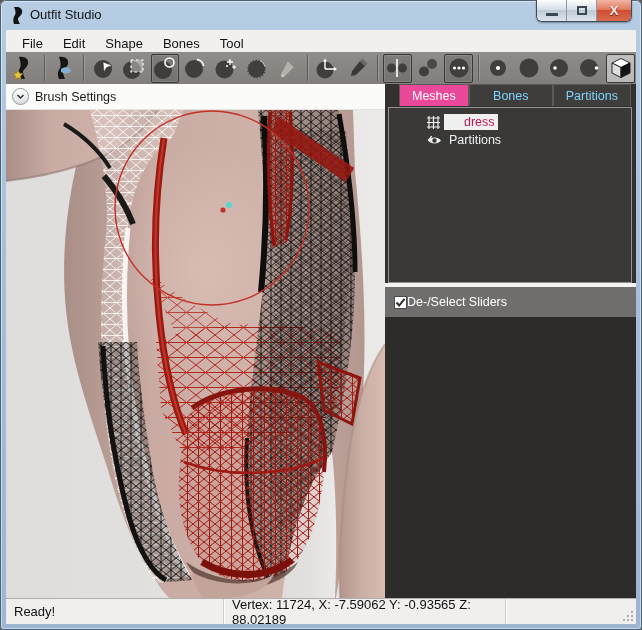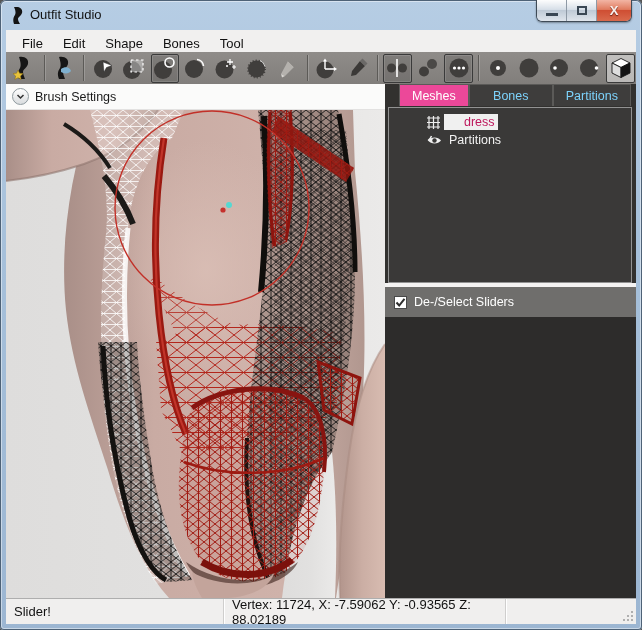--- a/index.html
+++ b/index.html
@@ -65,21 +65,21 @@
   .expander .minus { width:7px; height:1px; background:#222; }
   .tree-label { padding:1px 3px; }
   .tree-label.selected { background:#f0f0f0; color:#be185d;padding-left:20px; }
   .tree-ico { margin-right:4px; display:flex; }
 
   .panel-sep { position:absolute; left:0; top:199px; width:100%; height:4px; background:#f4f3f2; }
   .slider-header { position:absolute; left:0; top:203px; width:100%; height:30px; background:#6f6e6c;
                    display:flex; align-items:center; }
   .checkbox { width:13px; height:13px; background:#fff; border:1px solid #494949; margin-left:9px;
               display:flex; align-items:center; justify-content:center; }
-  .slider-label { color:#ffffff; font-size:12.5px; margin-left:7px; }
+  .slider-label { color:#ffffff; font-size:12.5px; }
   .slider-body { position:absolute; left:0; top:233px; width:100%; height:281px; background:#2d2c2b; }
 
   
   .statusbar { position:absolute; left:6px; top:598px; width:630px; height:26px; background:#f0efee;
                border-top:1px solid #aeaeae; display:flex; font-size:13px; color:#111; }
   .spane { display:flex; align-items:center; padding-left:8px; border-right:1px solid #cfcecd;
            box-shadow:1px 0 0 #ffffff; }
   .spane1 { width:218px; }
   .spane2 { width:282px; }
   .spane3 { flex:1; border-right:none; box-shadow:none; position:relative; }
@@ -414,21 +414,21 @@
             <path d="M1.5,5.5 L4.2,8.5 L9.5,1.8" fill="none" stroke="#2d2d2d" stroke-width="2"></path>
           </svg>
       </span>
       <span class="slider-label">De-/Select Sliders</span>
     </div>
     <div class="slider-body"></div>
   </div>
 
   <div class="statusbar">
     <div class="spane spane1">
-      <span>Slider!</span>
+      <span>Ready!</span>
     </div>
     <div class="spane spane2">
       <span>Vertex: 11724, X: -7.59062 Y: -0.93565 Z: 88.02189</span>
     </div>
     <div class="spane spane3">
       <svg class="grip" width="12" height="12" viewBox="0 0 12 12">
         <circle cx="10" cy="2" r="1" fill="#9a9a9a"></circle>
           <circle cx="10" cy="6" r="1" fill="#9a9a9a"></circle>
           <circle cx="10" cy="10" r="1" fill="#9a9a9a"></circle>
         <circle cx="6" cy="6" r="1" fill="#9a9a9a"></circle>

